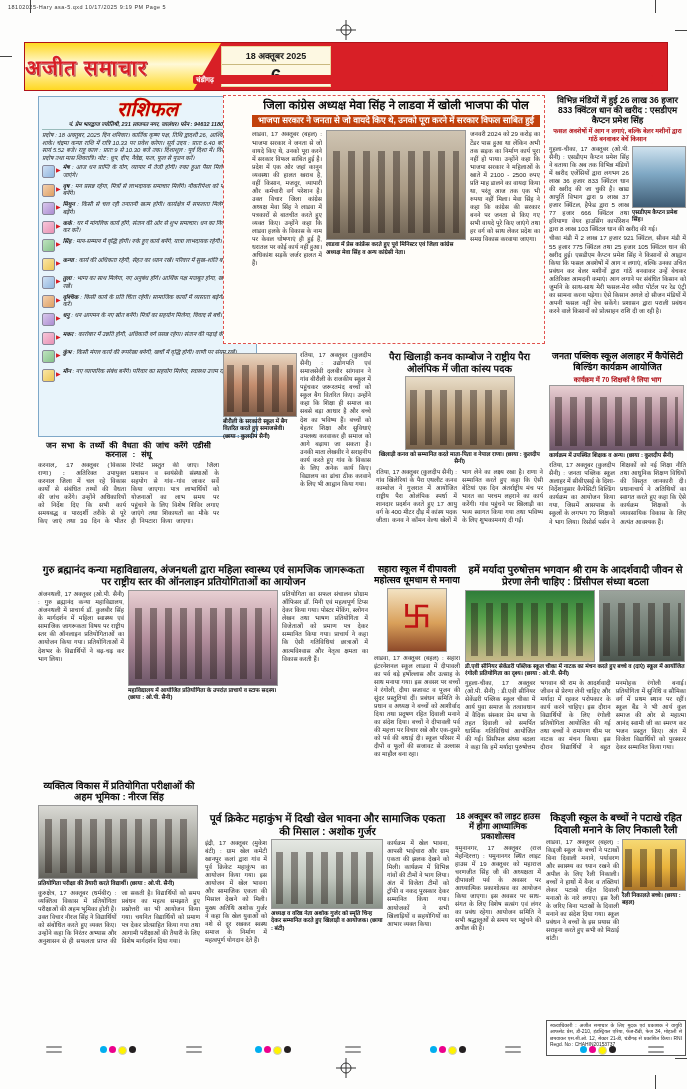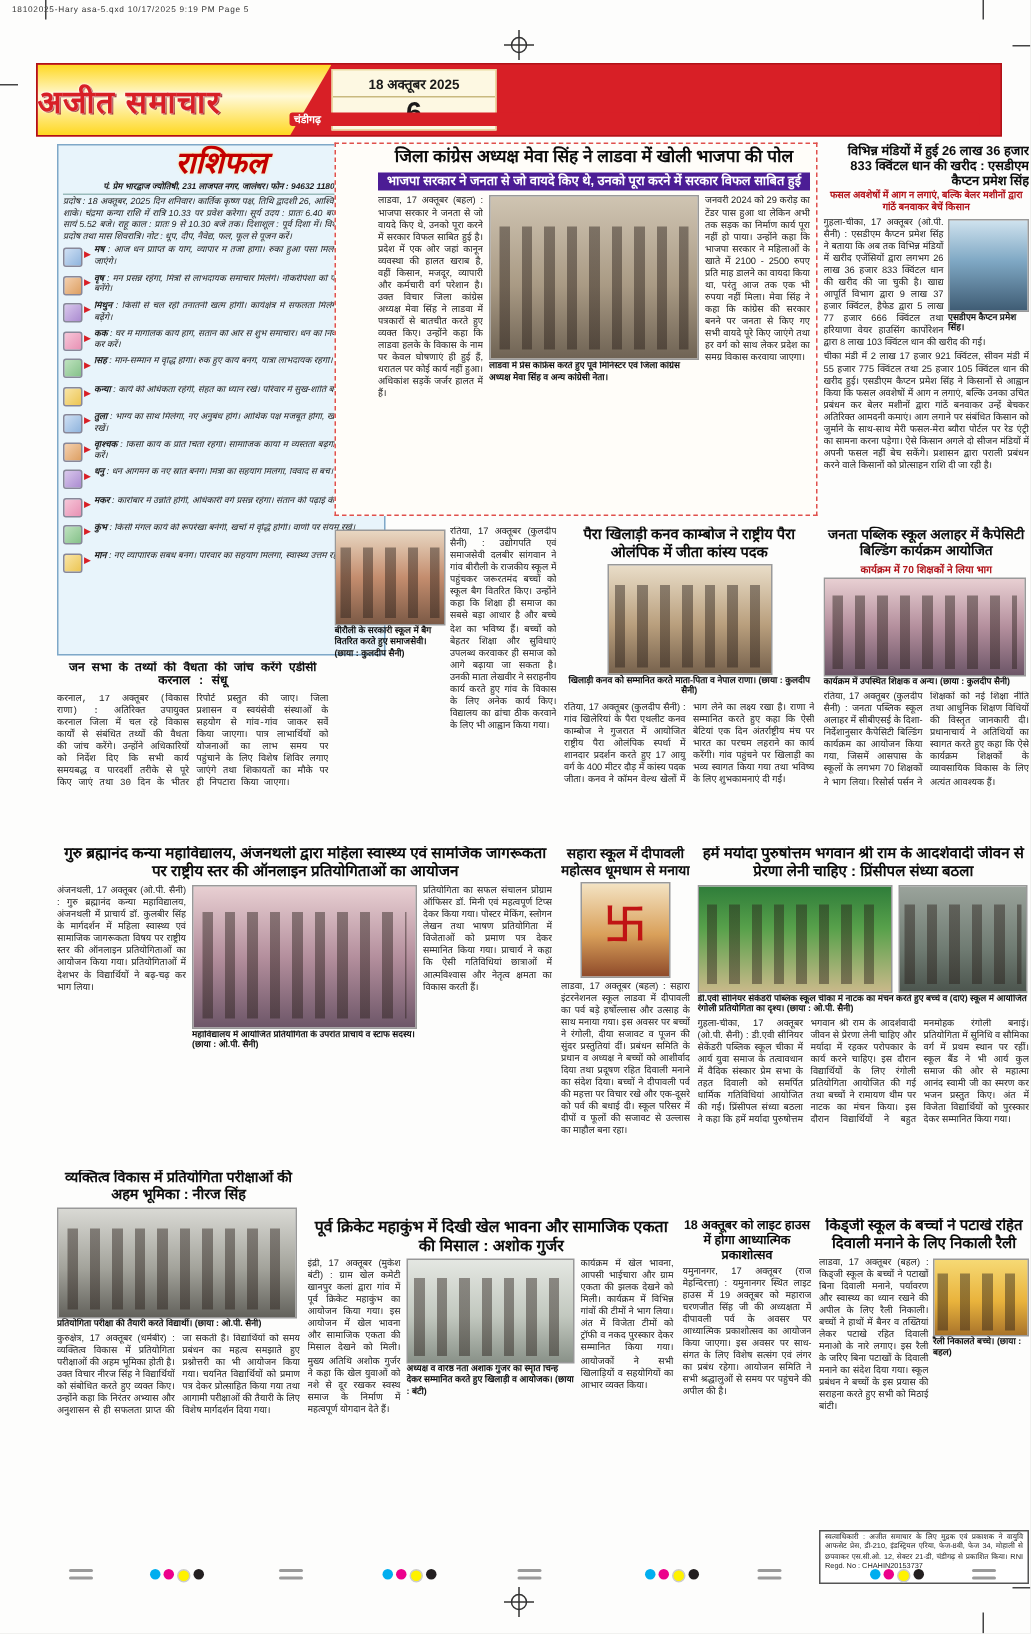--- a/index.html
+++ b/index.html
@@ -63,21 +63,21 @@
   .zrow:nth-of-type(6n+2) .zicon{background:linear-gradient(135deg,#bfe3c0,#85c189);}
   .zrow:nth-of-type(6n+3) .zicon{background:linear-gradient(135deg,#f9e6a8,#ecc552);}
   .zrow:nth-of-type(6n+4) .zicon{background:linear-gradient(135deg,#cfe0f4,#8fb4dd);}
   .zrow:nth-of-type(6n+5) .zicon{background:linear-gradient(135deg,#f4d1b0,#dd9f62);}
   .zrow:nth-of-type(6n+6) .zicon{background:linear-gradient(135deg,#d9c8ec,#ab8cd1);}
   .zarrow{flex:0 0 auto;color:#d81f26;font-size:6px;margin:2px 2px 0 1px;}
   .ztext{font-size:5.9px;line-height:1.25;text-align:justify;color:#222;}
   .zname{font-weight:800;}
   
   .mainbox{border:1.5px dashed #e0504c;box-sizing:border-box;padding:3px 4px;background:#fffdf9;}
-  .redband{background:#4c1d95;color:#fff;font-size:8.6px;font-weight:700;text-align:center;
+  .redband{background:#c2410c;color:#fff;font-size:8.6px;font-weight:700;text-align:center;
            padding:1.5px 2px;margin:1px 0 3px 0;line-height:1.15;}
   .rowflex{display:flex;gap:4px;}
   .imprint{border:1px solid #555;box-sizing:border-box;padding:2px 3px;font-size:4.9px;line-height:1.3;
            text-align:justify;color:#222;background:#fff;}
   
   .cmyk{position:absolute;display:flex;gap:2px;}
   .cmyk i{width:7px;height:7px;border-radius:50%;display:block;}
   .trim{position:absolute;width:16px;height:7px;display:flex;flex-direction:column;justify-content:space-between;}
   .trim i{display:block;height:2px;background:#9a9a9a;border-radius:1px;}
   .subred{color:#b01218;}
@@ -194,21 +194,21 @@
       <div class="body" style="width:84px;height:185px;overflow:hidden;">लाडवा, 17 अक्तूबर (बहल) : भाजपा सरकार ने जनता से जो वायदे किए थे, उनको पूरा करने में सरकार विफल साबित हुई है। प्रदेश में एक ओर जहां कानून व्यवस्था की हालत खराब है, वहीं किसान, मजदूर, व्यापारी और कर्मचारी वर्ग परेशान है। उक्त विचार जिला कांग्रेस अध्यक्ष मेवा सिंह ने लाडवा में पत्रकारों से बातचीत करते हुए व्यक्त किए। उन्होंने कहा कि लाडवा हलके के विकास के नाम पर केवल घोषणाएं ही हुई हैं, धरातल पर कोई कार्य नहीं हुआ। अधिकांश सड़कें जर्जर हालत में हैं।</div>
       <div style="width:140px;">
         <div class="ph ph-group figures" style="width:140px;height:110px;"></div>
         <div class="cap" style="height:66px;overflow:hidden;">लाडवा में प्रेस कांफ्रेंस करते हुए पूर्व मिनिस्टर एवं जिला कांग्रेस अध्यक्ष मेवा सिंह व अन्य कांग्रेसी नेता।</div>
       </div>
       <div class="body" style="width:84px;height:185px;overflow:hidden;">जनवरी 2024 को 29 करोड़ का टेंडर पास हुआ था लेकिन अभी तक सड़क का निर्माण कार्य पूरा नहीं हो पाया। उन्होंने कहा कि भाजपा सरकार ने महिलाओं के खाते में 2100 - 2500 रुपए प्रति माह डालने का वायदा किया था, परंतु आज तक एक भी रुपया नहीं मिला। मेवा सिंह ने कहा कि कांग्रेस की सरकार बनने पर जनता से किए गए सभी वायदे पूरे किए जाएंगे तथा हर वर्ग को साथ लेकर प्रदेश का समग्र विकास करवाया जाएगा।</div>
     </div>
   </section>
 
   <section class="art" style="top:95px;left:549px;width:137px;height:252px;">
-    <h2 class="hl" style="font-size:8.6px;text-align:right;">विभिन्न मंडियों में हुई 26 लाख 36 हजार 833 क्विंटल धान की खरीद : एसडीएम कैप्टन प्रमेश सिंह</h2>
+    <h2 class="hl" style="font-size:8.6px;">विभिन्न मंडियों में हुई 26 लाख 36 हजार 833 क्विंटल धान की खरीद : एसडीएम कैप्टन प्रमेश सिंह</h2>
     <div class="sub subred" style="font-size:6.4px;line-height:1.2;margin-bottom:2px;">फसल अवशेषों में आग न लगाएं, बल्कि बेलर मशीनों द्वारा गांठें बनवाकर बेचें किसान</div>
     <div style="overflow:hidden;">
       <div style="float:right;width:54px;margin:1px 0 1px 3px;">
         <div class="ph ph-portrait" style="width:54px;height:62px;"></div>
         <div class="cap">एसडीएम कैप्टन प्रमेश सिंह।</div>
       </div>
       <div class="body">गुहला-चीका, 17 अक्तूबर (ओ.पी. सैनी) : एसडीएम कैप्टन प्रमेश सिंह ने बताया कि अब तक विभिन्न मंडियों में खरीद एजेंसियों द्वारा लगभग 26 लाख 36 हजार 833 क्विंटल धान की खरीद की जा चुकी है। खाद्य आपूर्ति विभाग द्वारा 9 लाख 37 हजार क्विंटल, हैफेड द्वारा 5 लाख 77 हजार 666 क्विंटल तथा हरियाणा वेयर हाउसिंग कार्पोरेशन द्वारा 8 लाख 103 क्विंटल धान की खरीद की गई।</div>
       <div class="body" style="margin-top:1px;max-height:108px;overflow:hidden;">चीका मंडी में 2 लाख 17 हजार 921 क्विंटल, सीवन मंडी में 55 हजार 775 क्विंटल तथा 25 हजार 105 क्विंटल धान की खरीद हुई। एसडीएम कैप्टन प्रमेश सिंह ने किसानों से आह्वान किया कि फसल अवशेषों में आग न लगाएं, बल्कि उनका उचित प्रबंधन कर बेलर मशीनों द्वारा गांठें बनवाकर उन्हें बेचकर अतिरिक्त आमदनी कमाएं। आग लगाने पर संबंधित किसान को जुर्माने के साथ-साथ मेरी फसल-मेरा ब्यौरा पोर्टल पर रेड एंट्री का सामना करना पड़ेगा। ऐसे किसान अगले दो सीजन मंडियों में अपनी फसल नहीं बेच सकेंगे। प्रशासन द्वारा पराली प्रबंधन करने वाले किसानों को प्रोत्साहन राशि दी जा रही है।</div>
     </div>
   </section>

